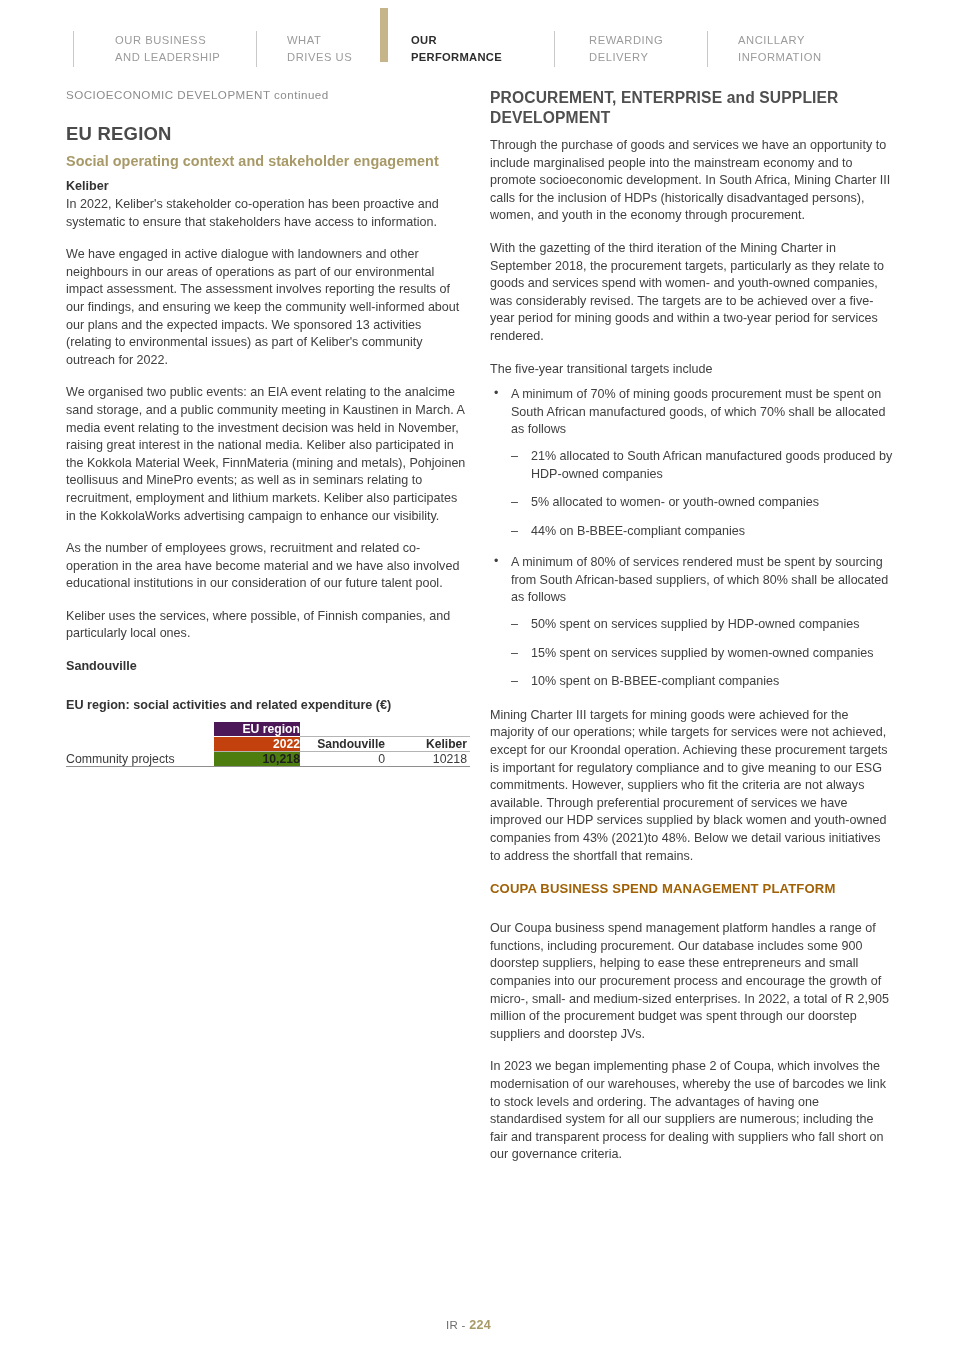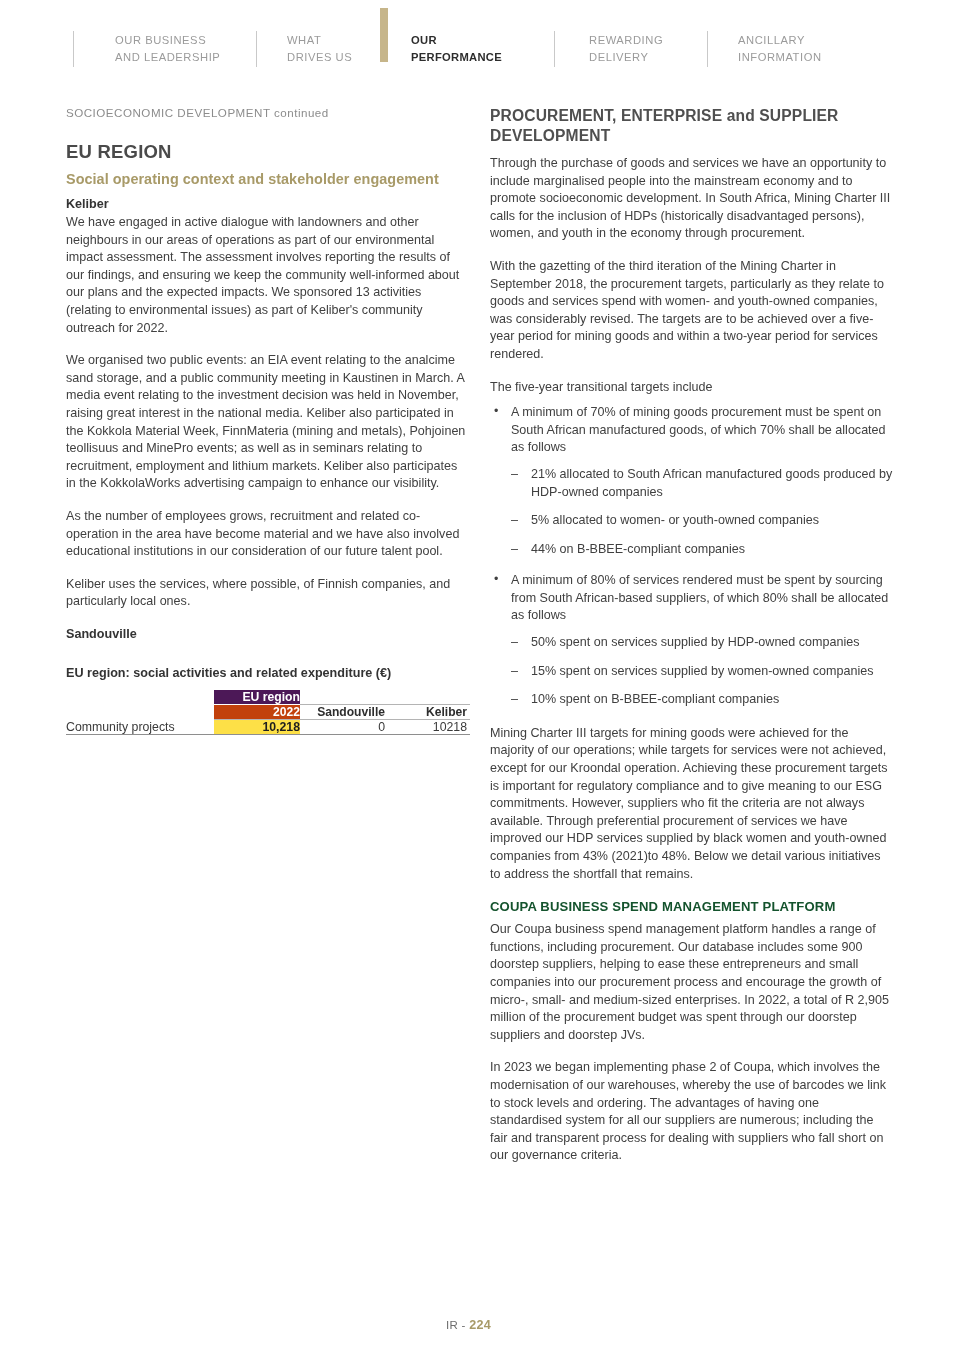--- a/index.html
+++ b/index.html
@@ -62,21 +62,21 @@
   .page {
     position: absolute;
     top: 0; left: 0;
     width: 965px;
     height: 1365px;
     padding-left: 24px;
   }
 
   .col {
     position: absolute;
-    top: 106px;
+    top: 88px;
     width: 404px;
   }
   .col-left  { left: 66px; }
   .col-right { left: 490px; }
 
   .kicker {
     font-size: 11.6px;
     letter-spacing: 0.5px;
     color: #8c8c8c;
     margin-bottom: 22px;
@@ -95,23 +95,23 @@
     font-weight: 700;
     color: #a89a68;
     letter-spacing: 0.05px;
     margin-bottom: 8px;
     line-height: 18px;
   }
 
   h2.gold-caps {
     font-size: 13.1px;
     font-weight: 700;
-    color: #14532d;
+    color: #a16207;
     letter-spacing: 0.15px;
-    margin-bottom: 6px;
+    margin-bottom: 23px;
     line-height: 17px;
   }
 
   h1.section-title-right {
     font-size: 15.6px;
     font-weight: 700;
     letter-spacing: 0.15px;
     color: #4f4f4f;
     line-height: 20px;
     margin-bottom: 9px;
@@ -236,21 +236,21 @@
   .hdr-sep { border-bottom: 1px solid #b4b4b4; }
 
   .td-label {
     font-size: 12.3px;
     color: #3a3a3a;
     padding: 7px 0 8px 6px;
     border-bottom: 1px solid #8e8e8e;
   }
 
   .td-hl {
-    background: #fde047;
+    background: #4d7c0f;
     text-align: right;
     font-weight: 700;
     font-size: 12.3px;
     color: #1e1e1e;
     padding: 7px 11px 8px 0;
     border-bottom: 1px solid #8e8e8e;
   }
 
   .td-num {
     text-align: right;
@@ -307,20 +307,21 @@
 
   <div class="col col-left">
 
     <div class="kicker">SOCIOECONOMIC DEVELOPMENT continued</div>
 
     <h1 class="section-title">EU REGION</h1>
 
     <h2 class="gold">Social operating context and stakeholder engagement</h2>
 
     <h3 class="sub">Keliber</h3>
+    <p class="body">In 2022, Keliber's stakeholder co-operation has been proactive and systematic to ensure that stakeholders have access to information.</p>
     <p class="body">We have engaged in active dialogue with landowners and other neighbours in our areas of operations as part of our environmental impact assessment. The assessment involves reporting the results of our findings, and ensuring we keep the community well-informed about our plans and the expected impacts. We sponsored 13 activities (relating to environmental issues) as part of Keliber's community outreach for 2022.</p>
     <p class="body">We organised two public events: an EIA event relating to the analcime sand storage, and a public community meeting in Kaustinen in March. A media event relating to the investment decision was held in November, raising great interest in the national media. Keliber also participated in the Kokkola Material Week, FinnMateria (mining and metals), Pohjoinen teollisuus and MinePro events; as well as in seminars relating to recruitment, employment and lithium markets. Keliber also participates in the KokkolaWorks advertising campaign to enhance our visibility.</p>
     <p class="body">As the number of employees grows, recruitment and related co-operation in the area have become material and we have also involved educational institutions in our consideration of our future talent pool.</p>
     <p class="body">Keliber uses the services, where possible, of Finnish companies, and particularly local ones.</p>
 
     <h3 class="sub">Sandouville</h3>
 
     <div class="table-title">EU region: social activities and related expenditure (€)</div>
 
     <table class="data">

